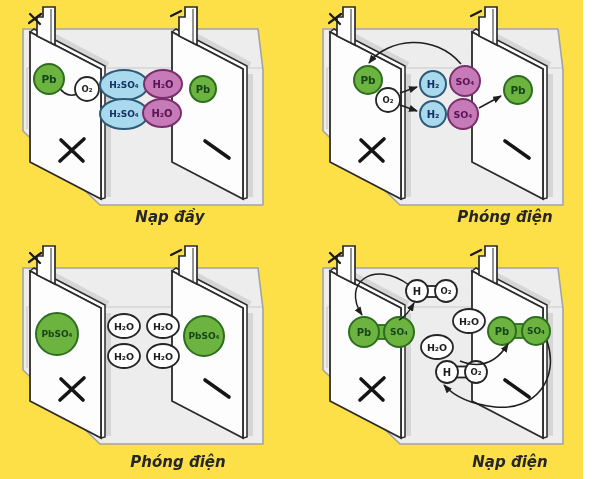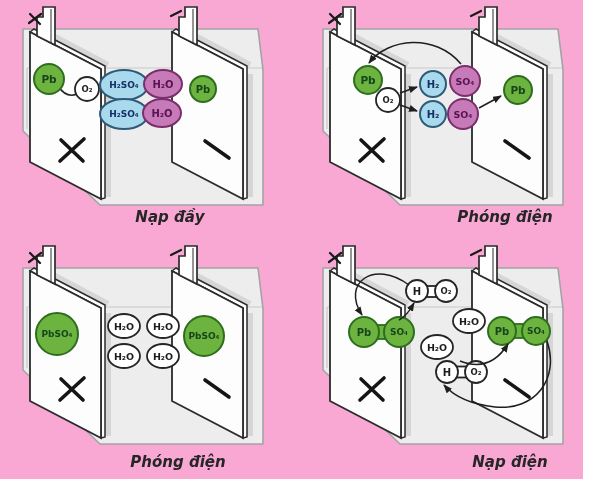--- a/index.html
+++ b/index.html
@@ -1,16 +1,16 @@
 <!DOCTYPE html>
 <html><head>
 <meta charset="utf-8">
 <style>
   html,body{margin:0;padding:0;background:#ffffff;}
-  .stage{position:relative;width:583px;height:479px;background:#f9a8d4;overflow:hidden;
+  .stage{position:relative;width:583px;height:479px;background:#fde047;overflow:hidden;
          font-family:"DejaVu Sans",sans-serif;}
   svg.panel{position:absolute;}
   text{font-family:"DejaVu Sans",sans-serif;font-weight:bold;text-anchor:middle;}
   .mtext{dominant-baseline:central;}
   .caption{font-size:15px;font-style:italic;fill:#262626;}
   .mol-green{fill:#6cb33f;stroke:#2d6e1e;stroke-width:2;}
   .mol-blue{fill:#a8d9ec;stroke:#2d5a78;stroke-width:2;}
   .mol-purple{fill:#c77ab8;stroke:#7a2e6b;stroke-width:2;}
   .mol-white{fill:#ffffff;stroke:#252525;stroke-width:1.8;}
   .bar-green{fill:#6cb33f;stroke:#2d6e1e;stroke-width:1.8;}

